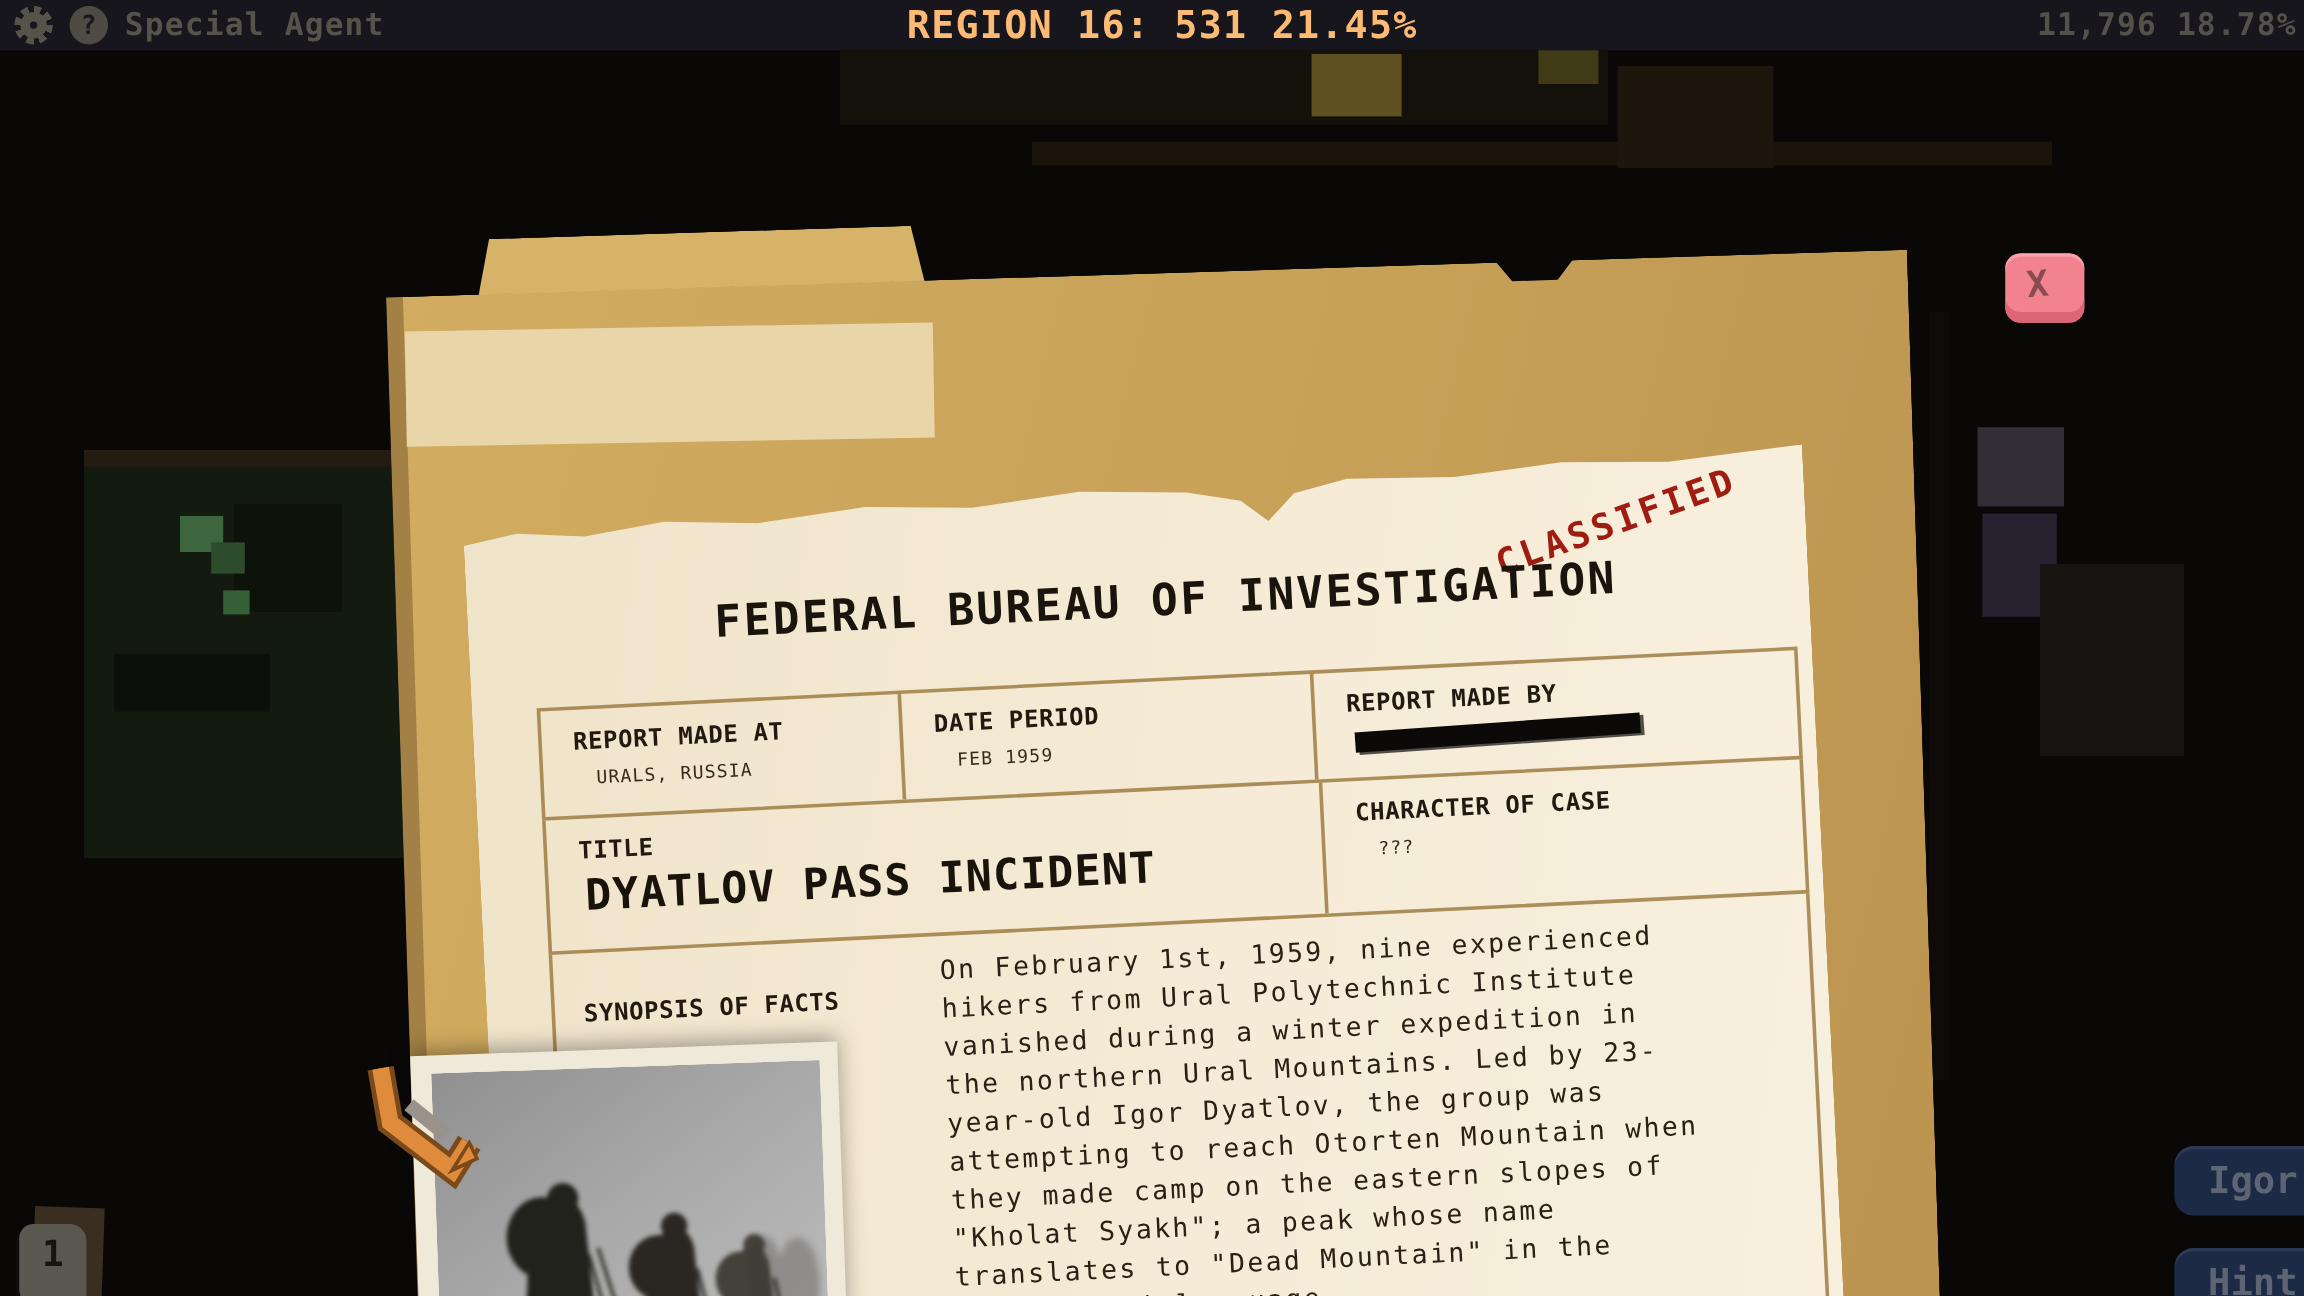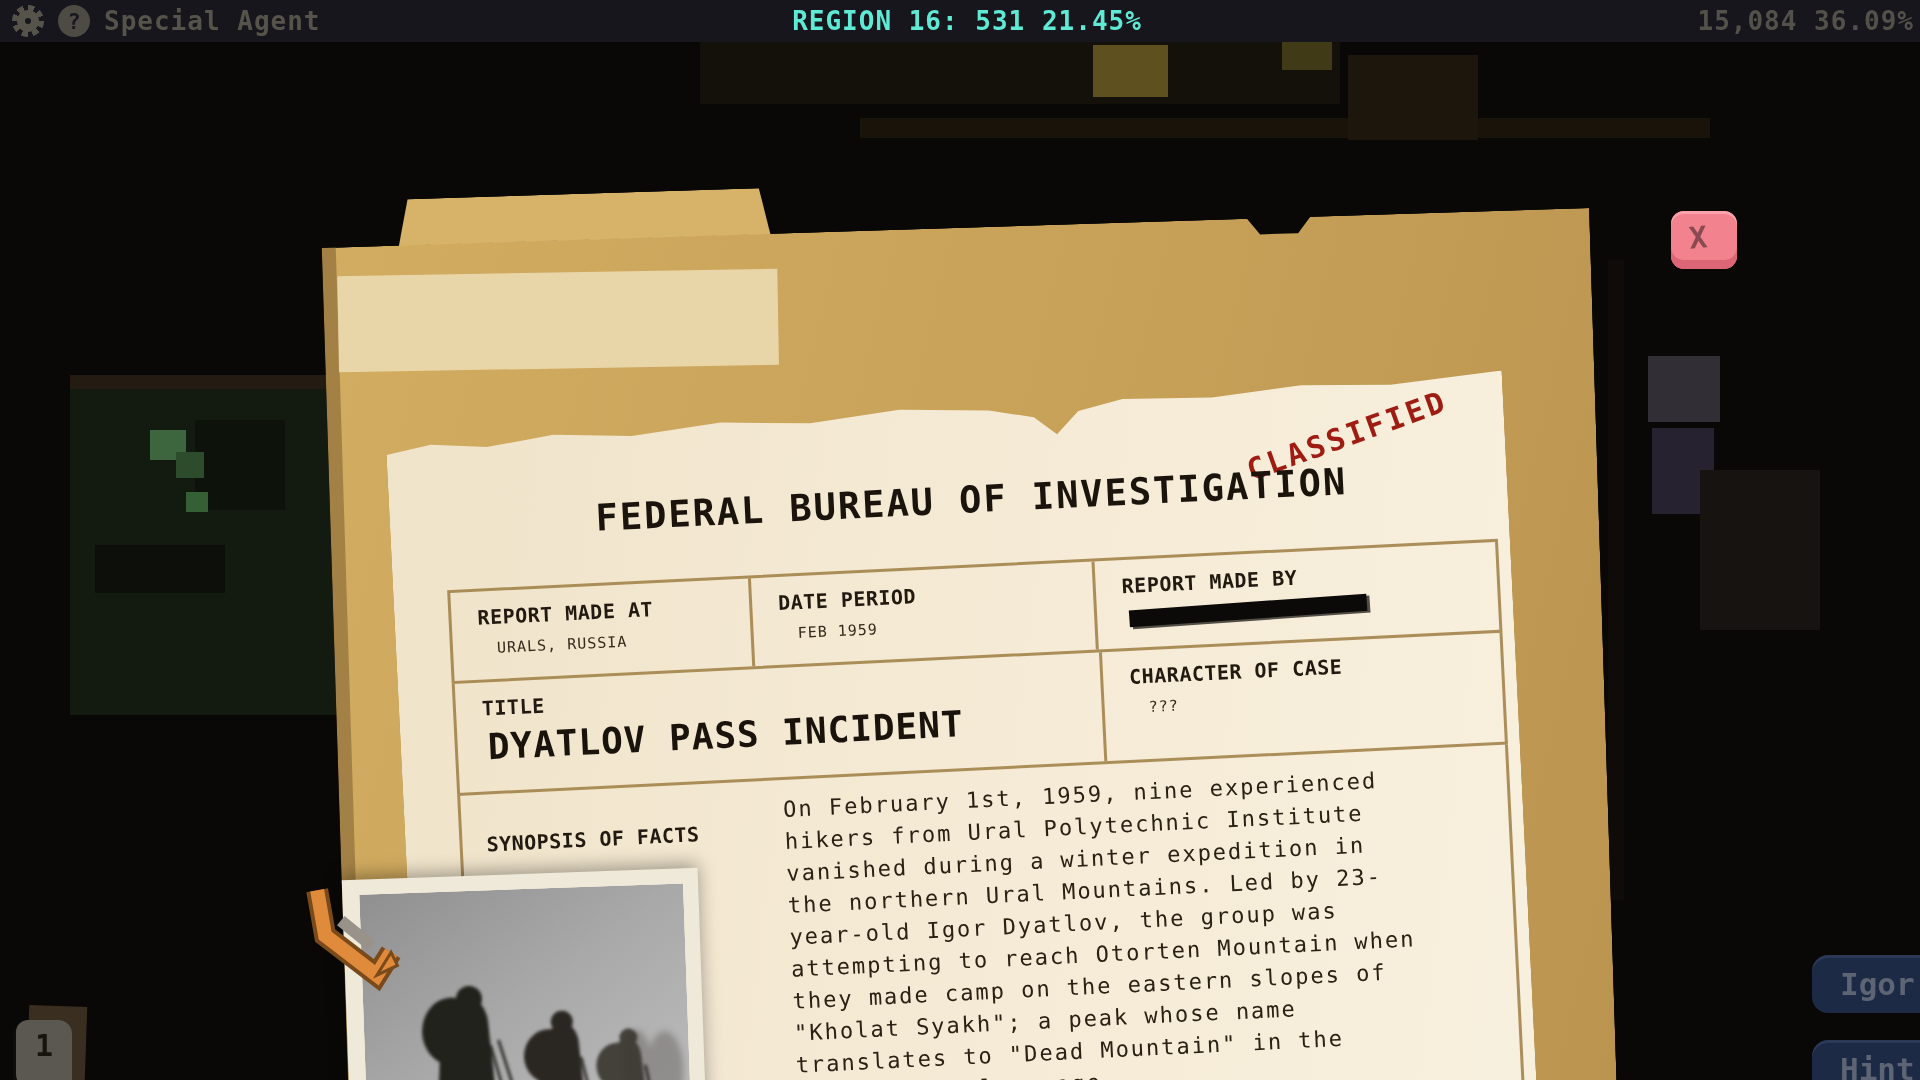--- a/index.html
+++ b/index.html
@@ -11,21 +11,21 @@
   .topbar{position:absolute;left:0;top:0;width:1920px;height:42px;background:#17161d;z-index:40;}
   .topbar-left{position:absolute;left:12px;top:0;height:42px;display:flex;align-items:center;gap:14px;}
   .gear{position:relative;width:32px;height:32px;border-radius:50%;
         background:repeating-conic-gradient(#56534b 0 26deg,rgba(0,0,0,0) 26deg 45deg);cursor:pointer;}
   .gear::before{content:"";position:absolute;inset:5px;border-radius:50%;background:#56534b;}
   .gear::after{content:"";position:absolute;inset:13px;border-radius:50%;background:#17161d;}
   .help{width:32px;height:32px;border-radius:50%;background:#4e4b44;color:#191820;
         font-weight:bold;font-size:22px;display:flex;align-items:center;justify-content:center;cursor:pointer;}
   .agent-label{color:#56534b;font-weight:bold;font-size:26px;letter-spacing:1px;text-align:center;}
   .region-stat{position:absolute;left:50%;top:0;transform:translateX(-48%);height:42px;line-height:42px;
-        color:#5eead4;font-weight:bold;font-size:26px;letter-spacing:1px;}
+        color:#fdba74;font-weight:bold;font-size:32px;letter-spacing:1px;}
   .score-stat{position:absolute;right:6px;top:0;height:42px;line-height:42px;
         color:#54514a;font-weight:bold;font-size:26px;letter-spacing:1px;}
 
   
   .decor{position:absolute;z-index:1;}
   .beam-a{left:700px;top:42px;width:640px;height:62px;background:#14110a;}
   .lamp-a{left:1093px;top:45px;width:75px;height:52px;background:#5e511f;}
   .lamp-b{left:1282px;top:40px;width:50px;height:30px;background:#413a16;}
   .beam-b{left:860px;top:118px;width:850px;height:20px;background:#191309;}
   .beam-c{left:1348px;top:55px;width:130px;height:85px;background:#1c160c;}
@@ -260,16 +260,16 @@
     <span class="slot-num">1</span>
   </div>
 
   <div class="topbar">
     <div class="topbar-left">
       <div class="gear"></div>
       <div class="help">?</div>
       <div class="agent-label">Special Agent</div>
     </div>
     <div class="region-stat">REGION 16: 531 21.45%</div>
-    <div class="score-stat">15,084 36.09%</div>
+    <div class="score-stat">11,796 18.78%</div>
   </div>
 
 </div>
 
 </body></html>

